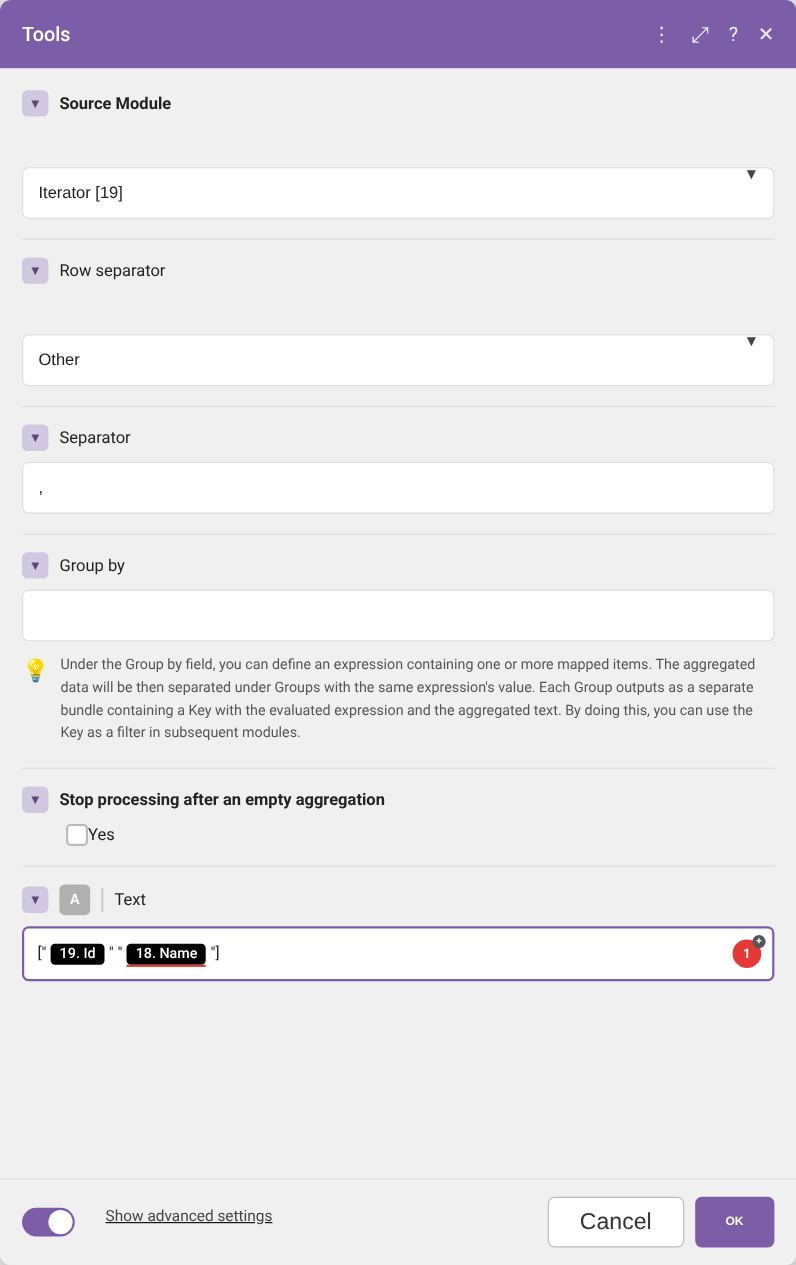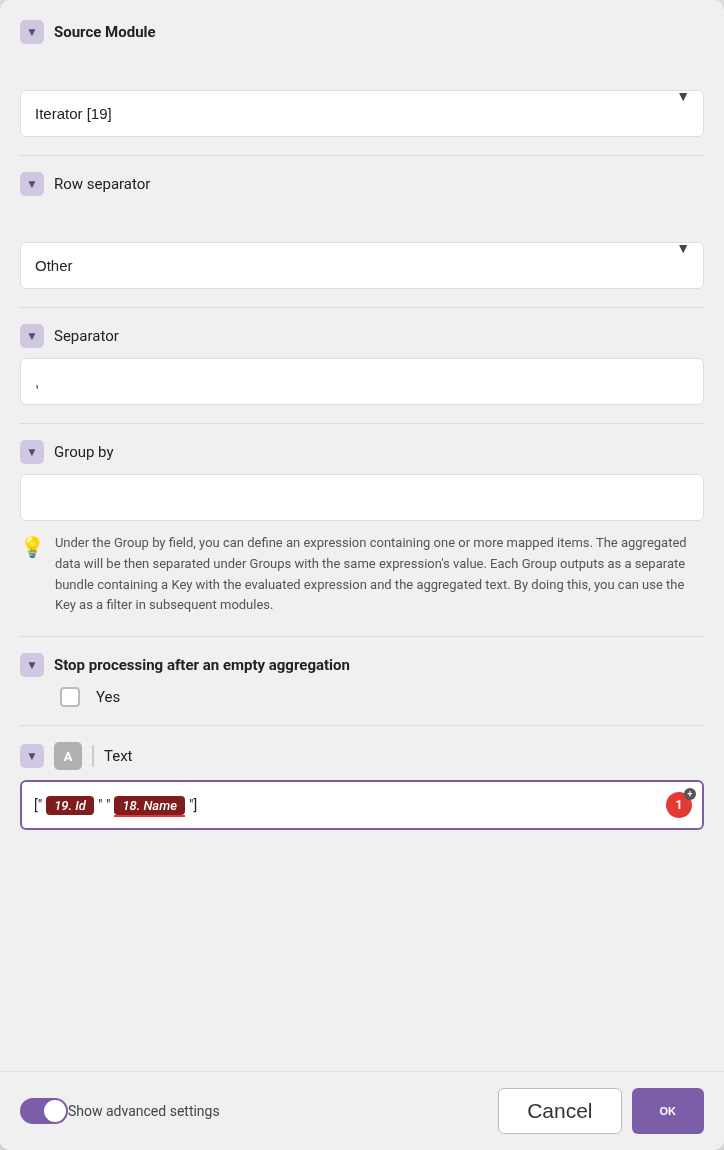--- a/index.html
+++ b/index.html
@@ -134,21 +134,21 @@
       margin-top: 2px;
     }
     .hint-text {
       font-size: 13px;
       color: #555;
       line-height: 1.6;
     }
     .checkbox-row {
       display: flex;
       align-items: center;
-      gap: 16px;
+      gap: 0;
       margin-top: 6px;
       padding-left: 40px;
     }
     .checkbox {
       width: 20px;
       height: 20px;
       border: 2px solid #bbb;
       border-radius: 4px;
       background: white;
       cursor: pointer;
@@ -205,22 +205,21 @@
     .pill {
       display: inline-flex;
       align-items: center;
       padding: 2px 8px;
       border-radius: 4px;
       font-size: 13px;
       font-weight: 500;
       color: white;
     }
     .pill-green {
-      background: #7f1d1d;
-      font-style: italic;
+      background: #000000;
     }
     .pill-red-under {
       position: relative;
     }
     .pill-red-under::after {
       content: '';
       position: absolute;
       bottom: -2px;
       left: 0;
       right: 0;
@@ -264,22 +263,23 @@
     .footer {
       padding: 16px 20px;
       background: #f0f0f0;
       display: flex;
       align-items: center;
       justify-content: space-between;
       border-top: 1px solid #e0e0e0;
     }
     .toggle-row {
       display: flex;
-      align-items: center;
-      gap: 0;
+      align-items: flex-start;
+      gap: 28px;
+      text-decoration: underline;
     }
     .toggle {
       width: 48px;
       height: 26px;
       background: #7b5ea7;
       border-radius: 13px;
       position: relative;
       cursor: pointer;
     }
     .toggle-knob {
@@ -324,20 +324,29 @@
       height: 1px;
       background: #ddd;
       margin: 4px 0 16px 0;
     }
   </style>
 </head>
 <body>
 
 <div class="modal">
 
+  <div class="header">
+    <span class="header-title">Tools</span>
+    <div class="header-icons">
+      <span class="header-icon">⋮</span>
+      <span class="header-icon" style="font-size:20px;">⤢</span>
+      <span class="header-icon">?</span>
+      <span class="header-icon">✕</span>
+    </div>
+  </div>
 
   <div class="content">
 
     <div class="section">
       <div class="section-header">
         <div class="collapse-btn">
           <span class="collapse-icon">▼</span>
         </div>
         <span class="section-label">Source Module</span>
       </div>

